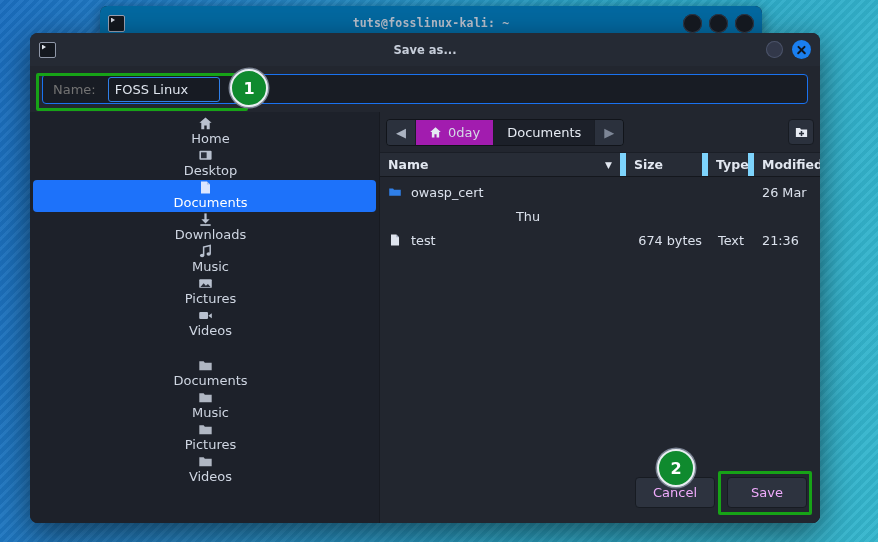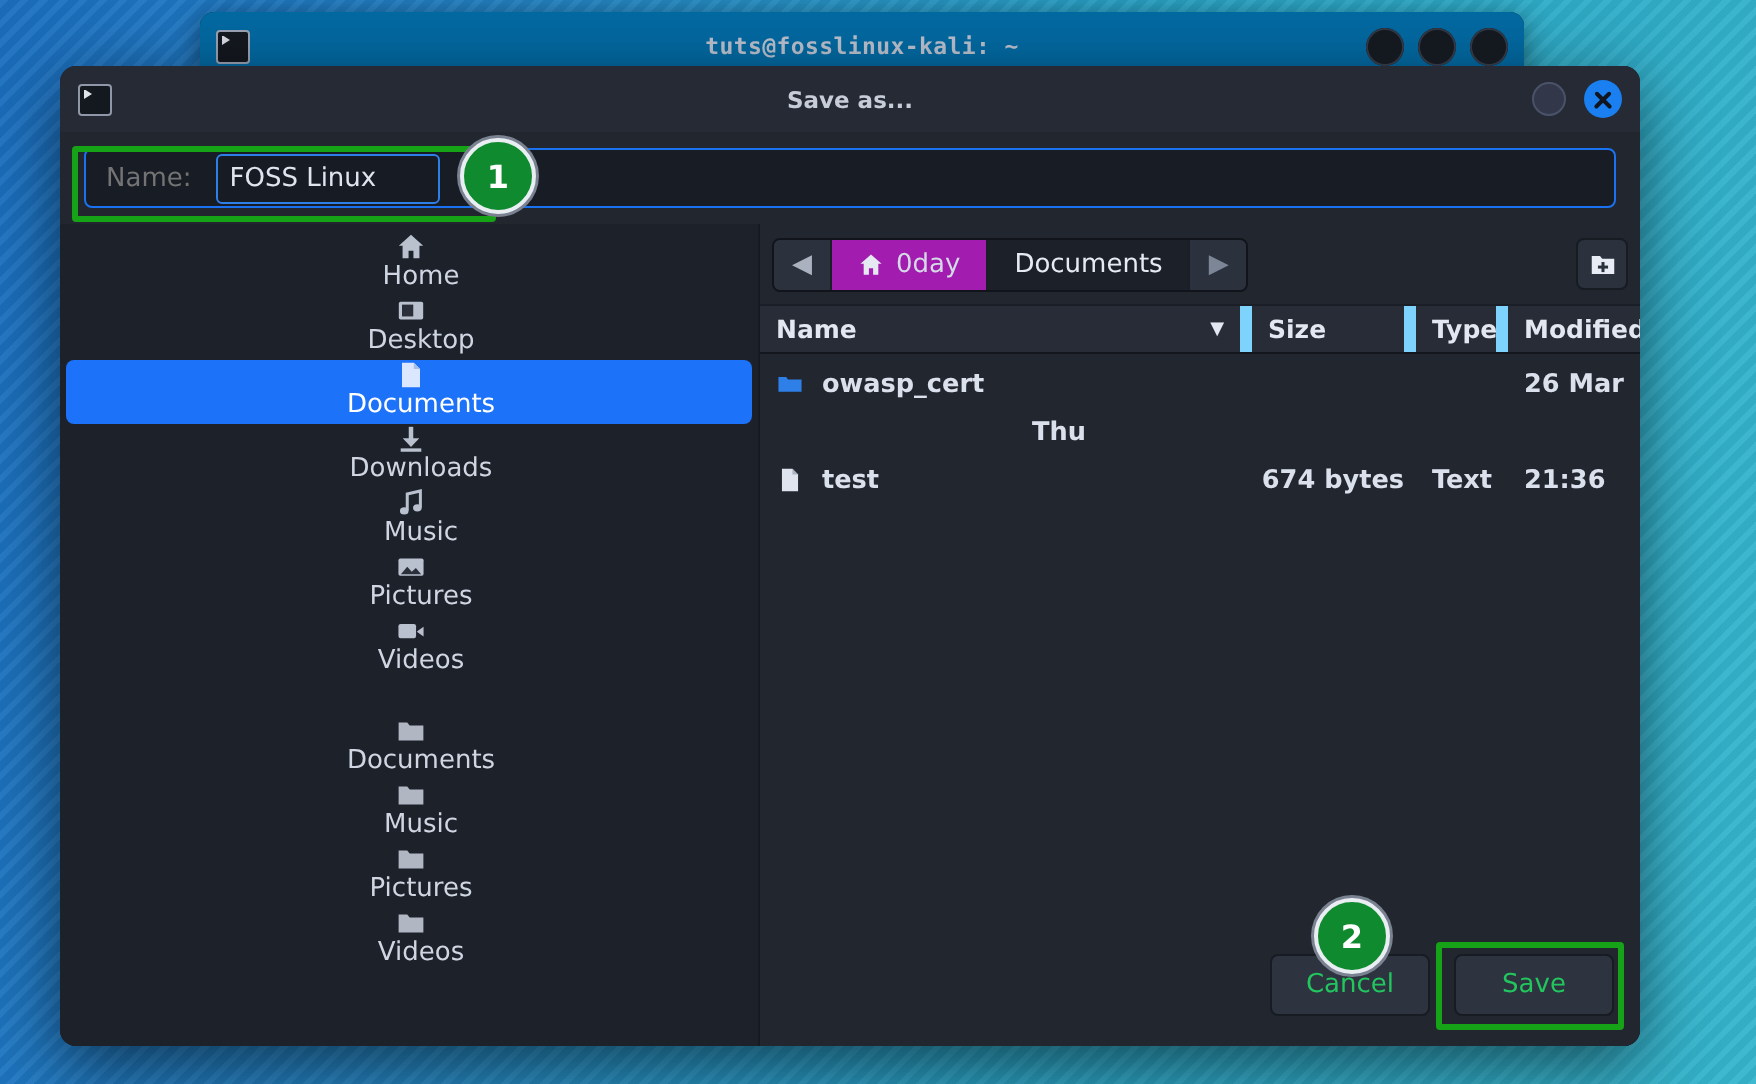--- a/index.html
+++ b/index.html
@@ -348,21 +348,20 @@
   #col-head .ch:last-child { border-right: none; }
   .ch-name { flex: 1; justify-content: space-between; }
   .ch-size { width: 82px; }
   .ch-type { width: 46px; }
   .ch-mod  { width: 66px; }
 
   #file-list {
     flex: 1;
     overflow: hidden;
     padding-top: 3px;
-    font-weight: bold;
   }
   .frow {
     display: flex;
     align-items: center;
     height: 24px;
     font-size: 12.8px;
     color: #dbe1ec;
   }
   .frow .fname {
     flex: 1;
@@ -387,21 +386,21 @@
     gap: 12px;
     position: relative;
     background: #22262f;
   }
   .dlg-btn {
     width: 80px;
     height: 31px;
     background: #2d333f;
     border: 1px solid #171b22;
     border-radius: 4px;
-    color: #22c55e;
+    color: #f0abfc;
     font-size: 13px;
     font-family: inherit;
     display: flex;
     align-items: center;
     justify-content: center;
   }
   #save-highlight {
     position: absolute;
     right: 8px;
     top: 10px;

